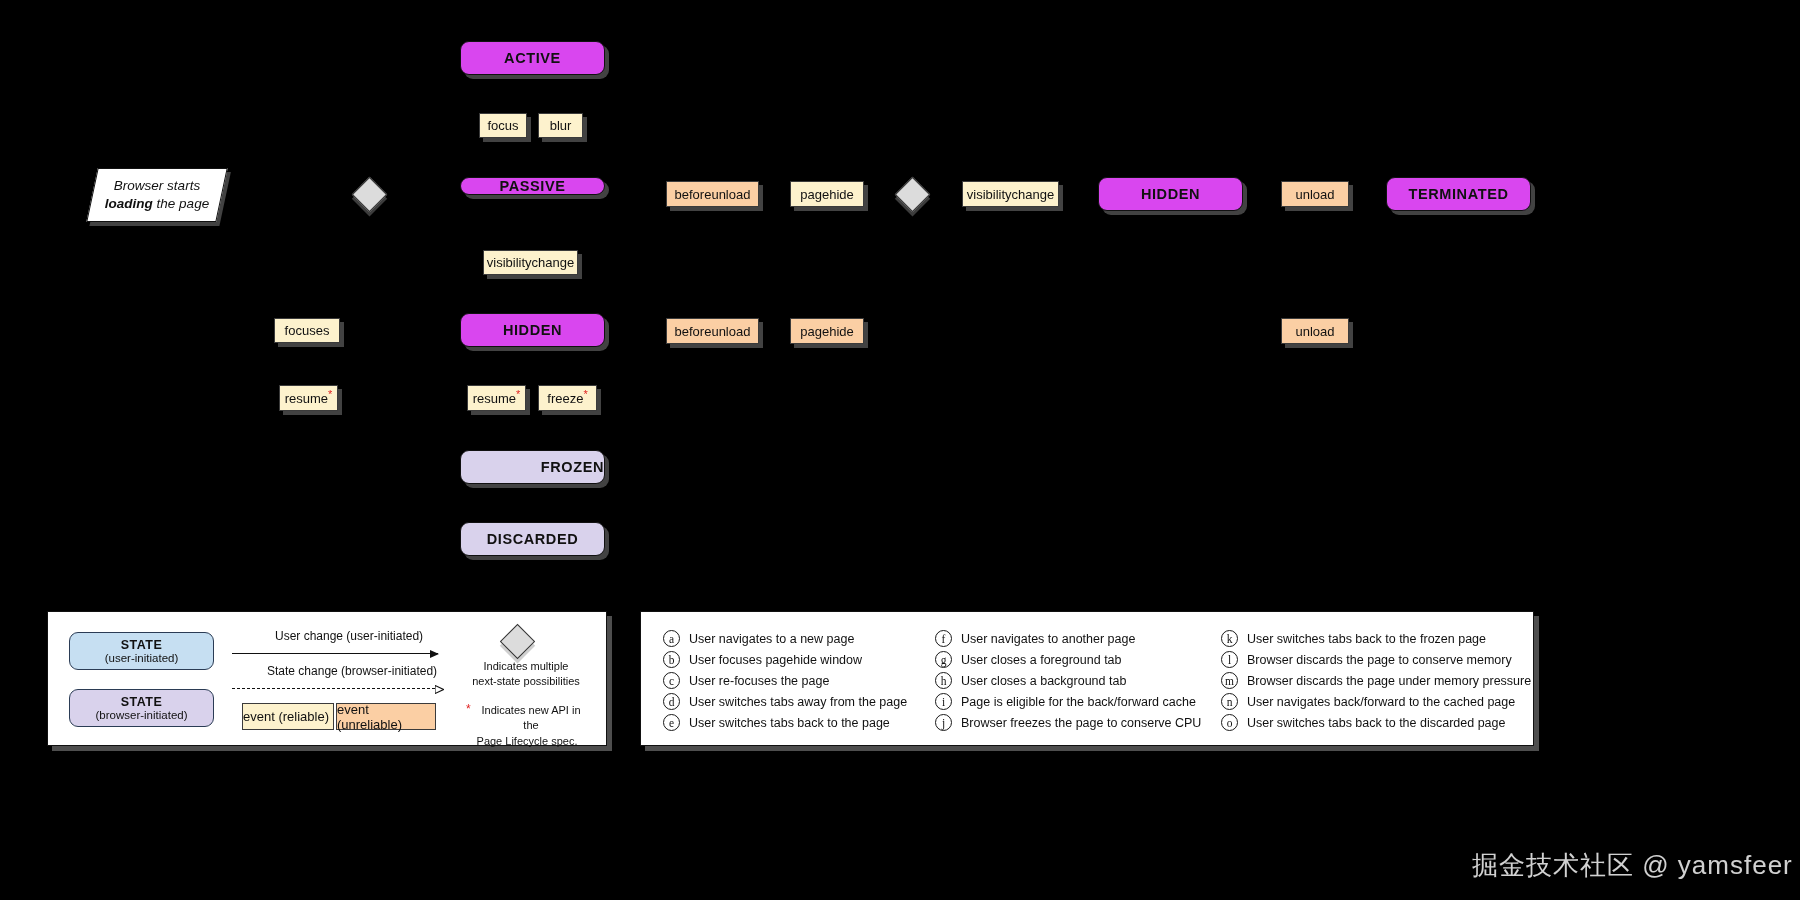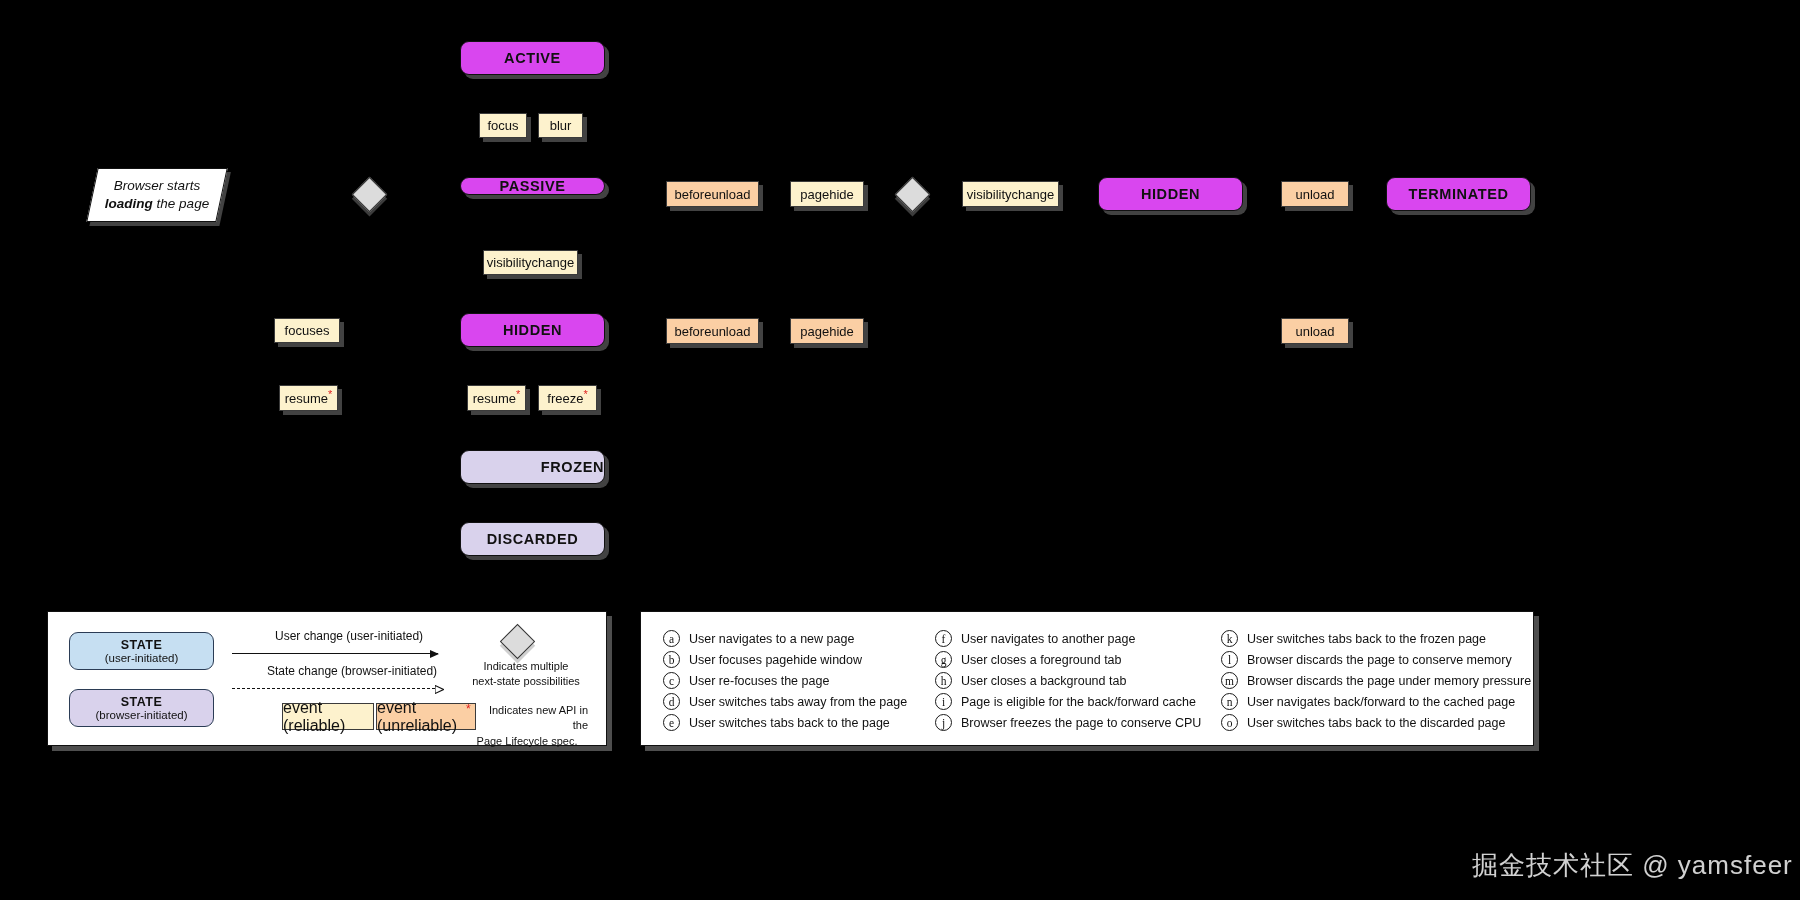--- a/index.html
+++ b/index.html
@@ -103,24 +103,23 @@
     content:""; position:absolute; right:-2px; top:-4.5px;
     width:0;height:0;
     border-left:9px solid transparent; border-top:4.5px solid transparent; border-bottom:4.5px solid transparent;
     box-sizing:border-box;
   }
   .lg-arrow-dash .tip{
     position:absolute; right:-9px; top:-4.5px; width:9px; height:9px;
   }
   .lg-ev {
     position:absolute;
-    display:flex; align-items:center; justify-content:flex-end;
-    font-size:16px; color:#111;
+    display:flex; align-items:center; justify-content:flex-start;
+    font-size:13px; color:#111;
     border:1.4px solid #3b3b3b;
-    margin-left:40px;
   }
   .lg-ev.reliable{background:#fdf2cd;}
   .lg-ev.unreliable{background:#fbcfa4;}
 
   .lg-note { position:absolute; font-size:11px; color:#111; text-align:center; line-height:1.35; }
   .lg-note2 { position:absolute; font-size:11px; color:#111; text-align:center; line-height:1.4; }
   .lg-note2 .star{ color:#e02020; position:absolute; left:-8px; top:-2px; font-size:12px;}
 
   
   .key-item { position:absolute; display:flex; align-items:center; gap:9px; }
@@ -263,21 +262,21 @@
     </div>
 
     <div class="diamond" style="left:457px; top:17px; width:25px; height:25px; box-shadow:3px 3px 0 rgba(160,160,160,0.5);"></div>
     <div class="lg-note" style="left:418px; top:47px; width:120px;">
       <div>Indicates multiple</div>
       <div>next-state possibilities</div>
     </div>
 
     <div class="lg-note2" style="left:418px; top:91px; width:122px;">
       <span class="star" style="position:absolute;left:0px;top:-2px;">*</span>
-      <div style="padding-left:8px;text-align:right;">Indicates new API in the</div>
+      <div style="padding-left:8px;">Indicates new API in the</div>
       <div>Page Lifecycle spec.</div>
     </div>
   </div>
 
   <div class="panel" style="left:640px; top:611px; width:894px; height:135px;">
 
     <div class="key-item" style="left:22px; top:18px;">
       <span class="key-circ">a</span>
       <span class="key-txt">User navigates to a new page</span>
     </div>

